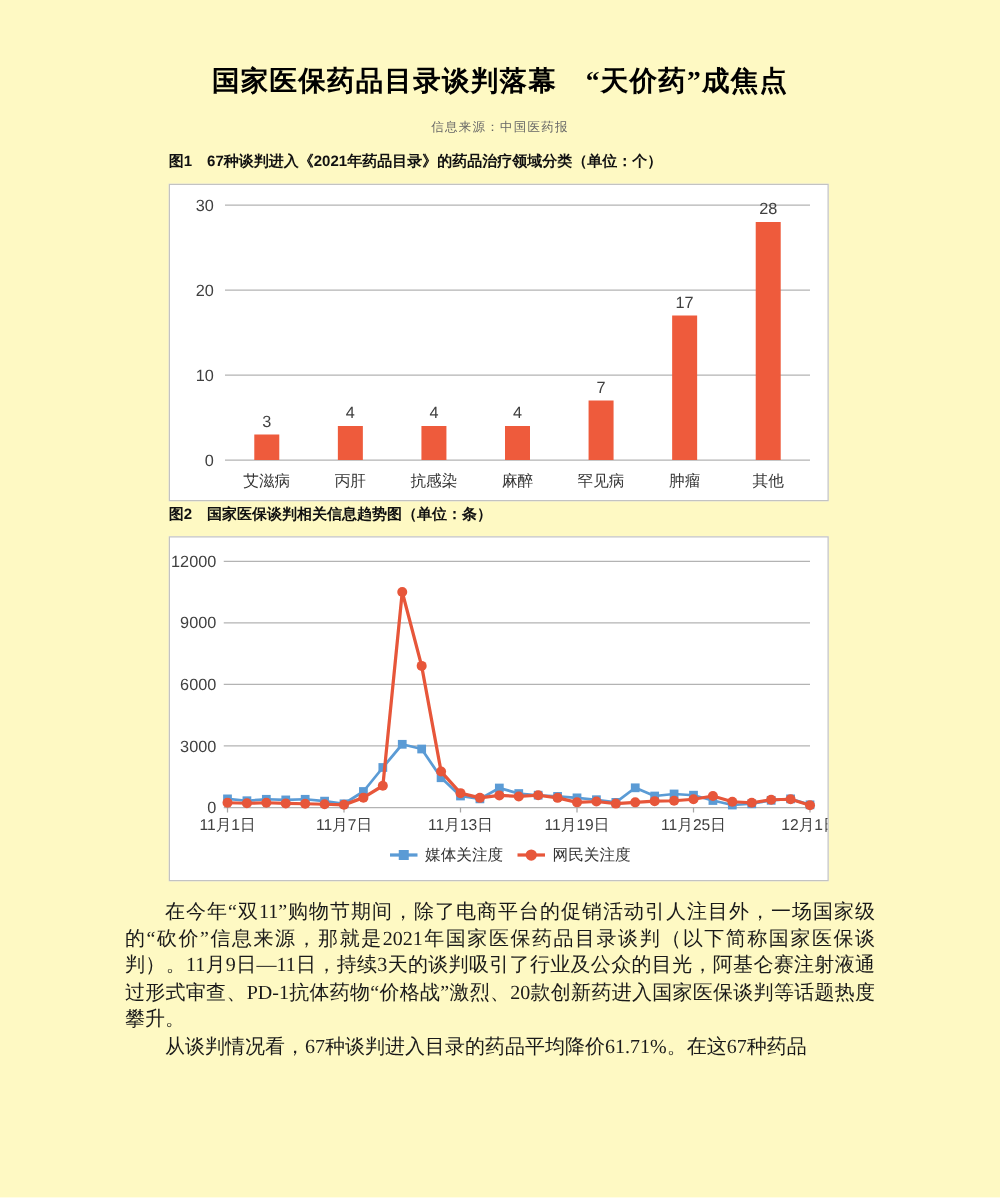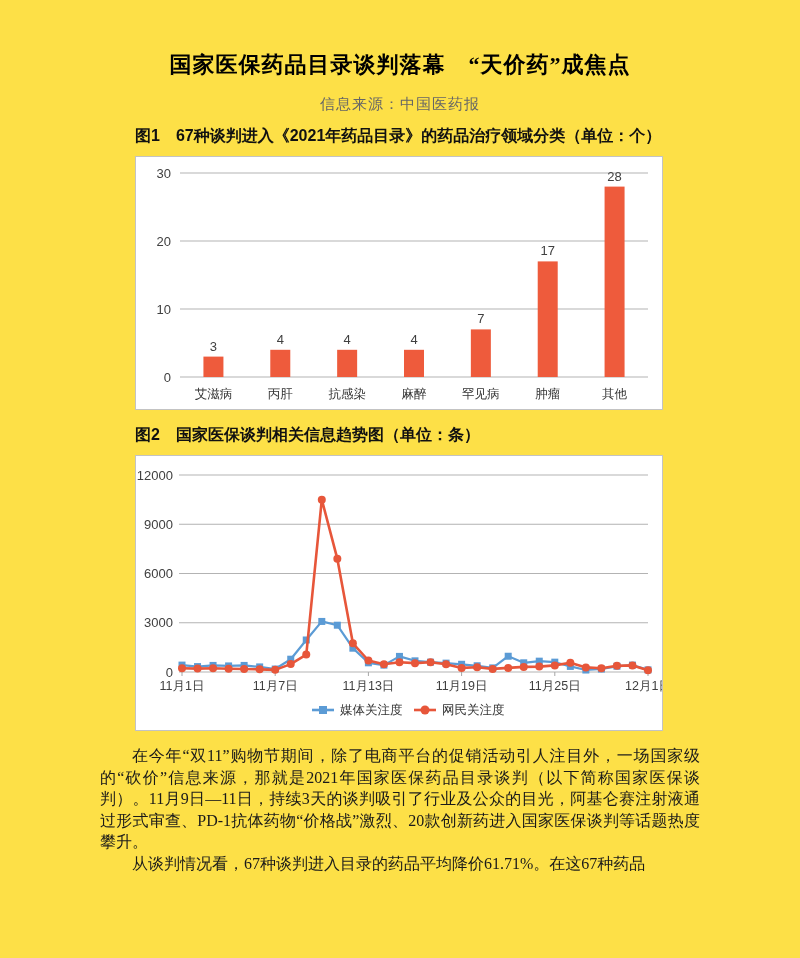--- a/index.html
+++ b/index.html
@@ -1,51 +1,51 @@
 <!DOCTYPE html>
 <html><head>
 <meta charset="utf-8">
 <style>
   html, body { margin: 0; padding: 0; background: #ffffff; }
   .page {
     position: relative;
     width: 800px;
     height: 958px;
     margin: 0 auto;
-    background: #fde047;
+    background: #fef9c3;
     overflow: hidden;
     font-family: "Liberation Sans", "DejaVu Sans", sans-serif;
     color: #1a1a1a;
   }
   .article-title {
     margin: 0;
     padding-top: 50px;
     text-align: center;
     font-family: "Liberation Serif", "DejaVu Serif", serif;
     font-size: 22px;
     font-weight: bold;
     color: #000000;
     letter-spacing: 1px;
   }
   .source-line {
     margin-top: 15px;
     text-align: center;
     font-family: "Liberation Serif", "DejaVu Serif", serif;
-    font-size: 15px;
+    font-size: 10px;
     color: #666666;
     letter-spacing: 1px;
   }
   .fig-caption {
     margin: 12px 0 9px 135px;
     width: 528px;
-    font-size: 16px;
+    font-size: 12px;
     font-weight: bold;
     color: #111111;
   }
-  .fig-caption.second { margin-top: 15px; }
+  .fig-caption.second { margin-top: 2px; }
   .chart-box {
     margin-left: 135px;
     width: 526px;
     border: 1px solid #c3c3c3;
     background: #ffffff;
     box-sizing: content-box;
   }
   .chart-box svg { display: block; }
   .body-text {
     margin: 14px 100px 0 100px;

